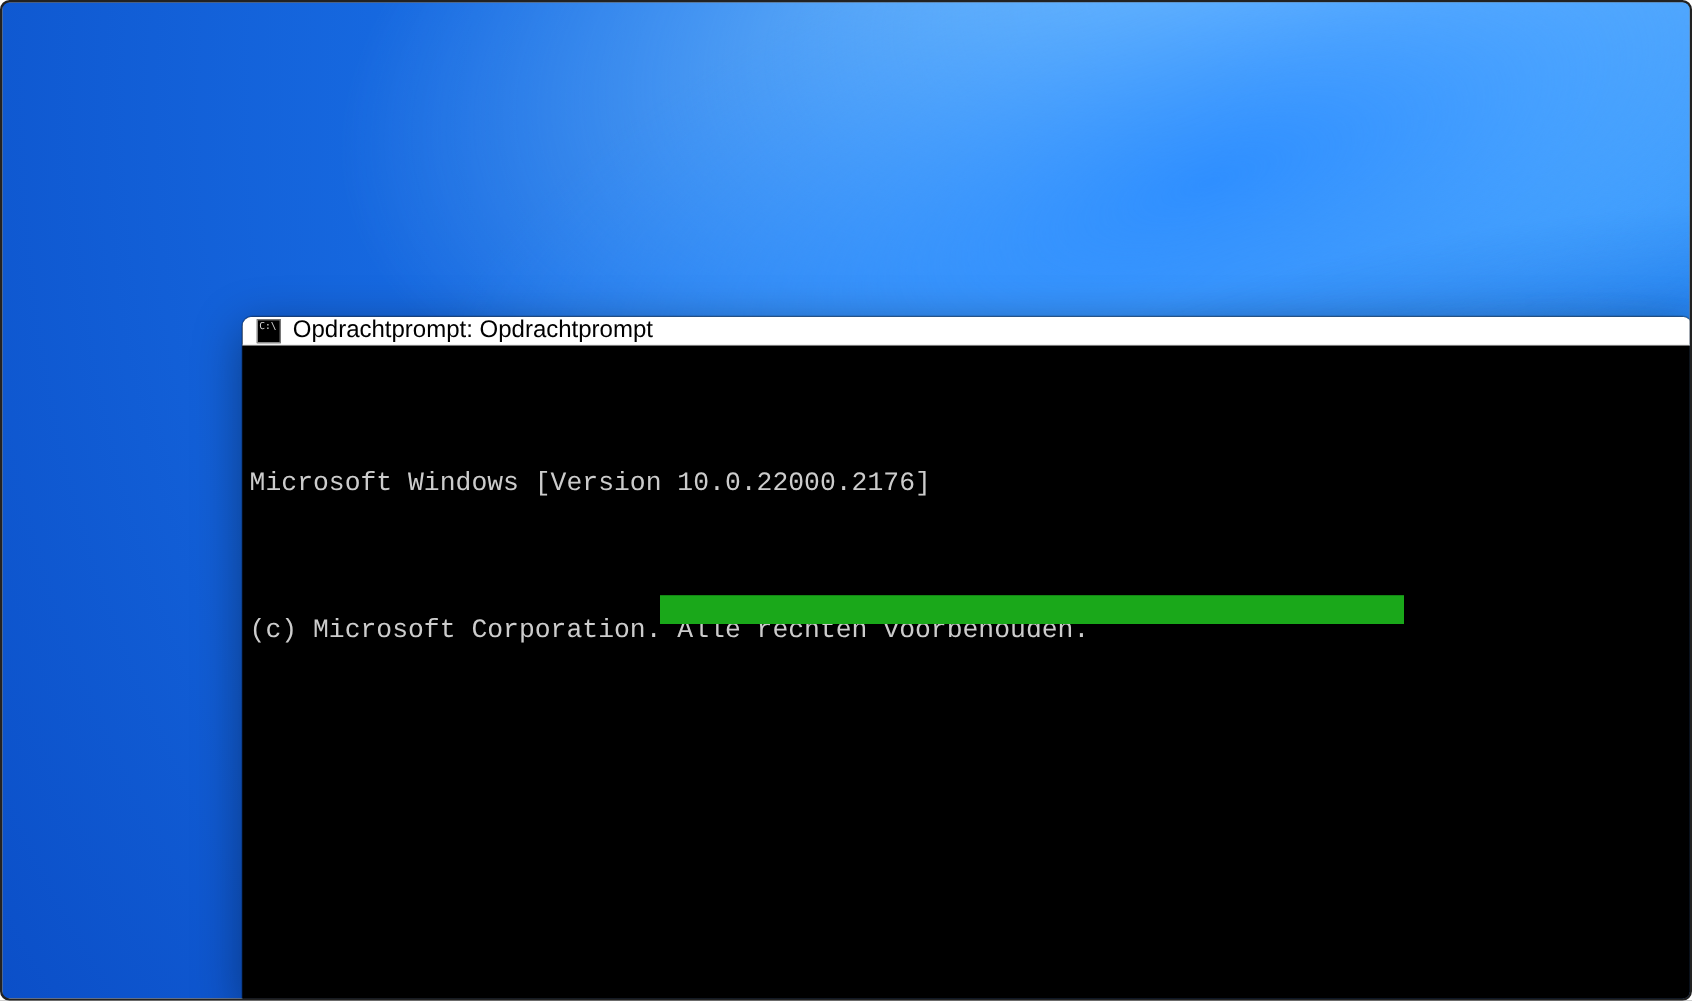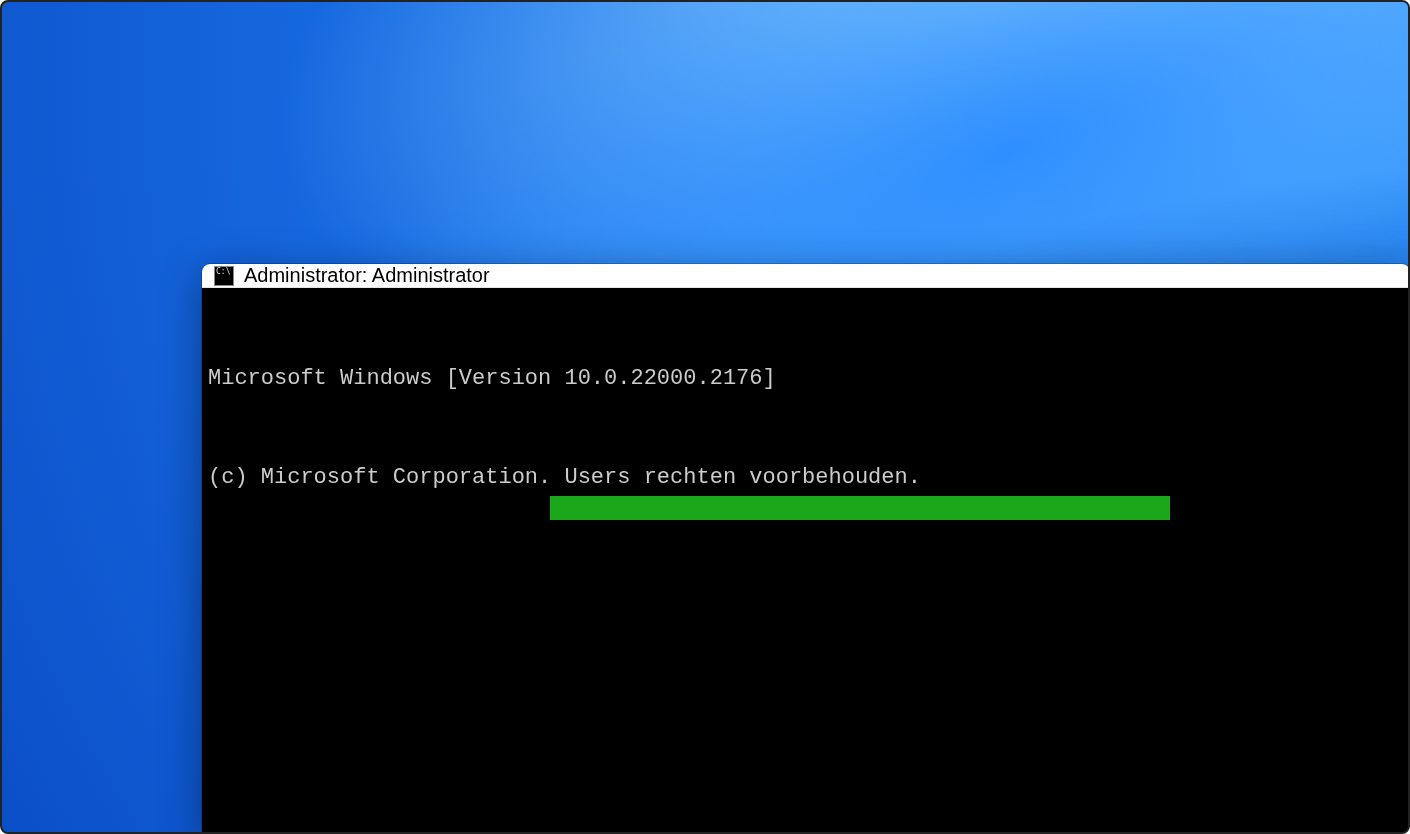--- a/index.html
+++ b/index.html
@@ -59,45 +59,45 @@
   }
   .title-text { font-size: 20px; color: #000; }
   .terminal {
     flex: 1; background: #000; color: #ccc;
     font-family: Consolas, "Courier New", monospace;
     font-size: 22px; line-height: 33px;
     padding: 8px 6px;
     white-space: pre;
     position: relative;
   }
-  .terminal .line { display: block; }
+  .terminal .line { display: block; margin-top: 24px; }
   .highlight {
     position: absolute;
     background: #1aa81a;
     height: 24px;
   }
 </style>
 </head>
 <body>
 
 <div class="desktop">
   <div class="band b1"></div>
   <div class="band b2"></div>
   <div class="band b3"></div>
   <div class="band b4"></div>
   <div class="band b5"></div>
 
   <div class="window">
     <div class="titlebar">
       <div class="app-icon"></div>
-      <div class="title-text">Administrator: Administrator</div>
+      <div class="title-text">Opdrachtprompt: Opdrachtprompt</div>
     </div>
     <div class="terminal">
       <span class="line">Microsoft Windows [Version 10.0.22000.2176]</span>
-      <span class="line">(c) Microsoft Corporation. Users rechten voorbehouden.</span>
+      <span class="line">(c) Microsoft Corporation. Alle rechten voorbehouden.</span>
       <span class="line"></span>
       <span class="line"></span>
       
       
       
       
       
       
       
       

